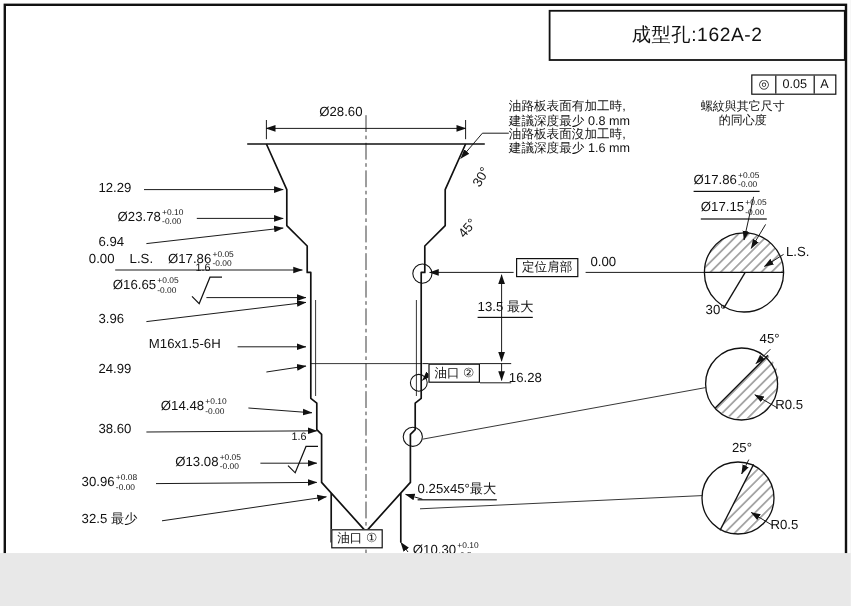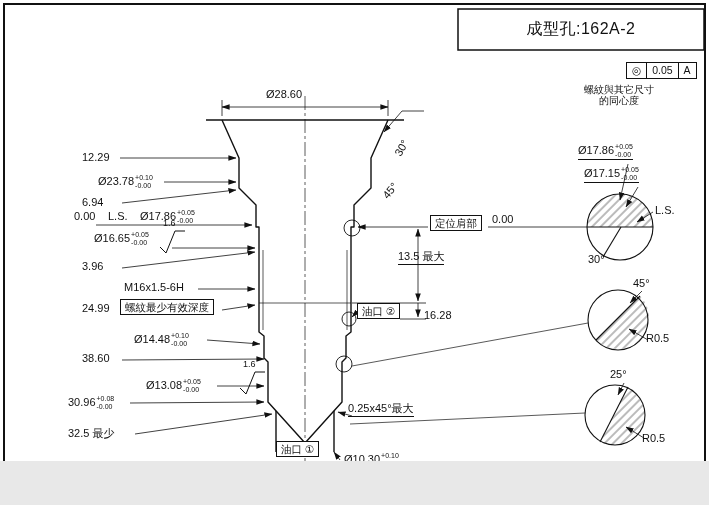--- a/index.html
+++ b/index.html
@@ -150,20 +150,26 @@
   <div class="gdt">
     <span class="cell">◎</span>
     <span class="cell">0.05</span>
     <span class="cell">A</span>
   </div>
   <div class="gdt-note">
     <div>螺紋與其它尺寸</div>
     <div>的同心度</div>
   </div>
 
+  <div class="notes">
+    <div>油路板表面有加工時,</div>
+    <div>建議深度最少 0.8 mm</div>
+    <div>油路板表面沒加工時,</div>
+    <div>建議深度最少 1.6 mm</div>
+  </div>
 
   <div class="lbl" style="left:266px;top:88px">Ø28.60</div>
 
   <div class="lbl" style="left:82px;top:151px">12.29</div>
 
   <div class="lbl tolrow" style="left:98px;top:174px">
     <span class="val">Ø23.78</span>
     <span class="tolstack">
       <span>+0.10</span>
       <span>-0.00</span>
@@ -189,21 +195,20 @@
       <span>-0.00</span>
     </span>
   </div>
   <div class="lbl small" style="left:163px;top:218px">1.6</div>
 
   <div class="lbl" style="left:82px;top:260px">3.96</div>
 
   <div class="lbl" style="left:124px;top:281px">M16x1.5-6H</div>
 
   <div class="lbl" style="left:82px;top:302px">24.99</div>
-  <div class="lbl boxed" style="left:120px;top:299px">螺紋最少有效深度</div>
 
   <div class="lbl tolrow" style="left:134px;top:332px">
     <span class="val">Ø14.48</span>
     <span class="tolstack">
       <span>+0.10</span>
       <span>-0.00</span>
     </span>
   </div>
 
   <div class="lbl" style="left:82px;top:352px">38.60</div>

